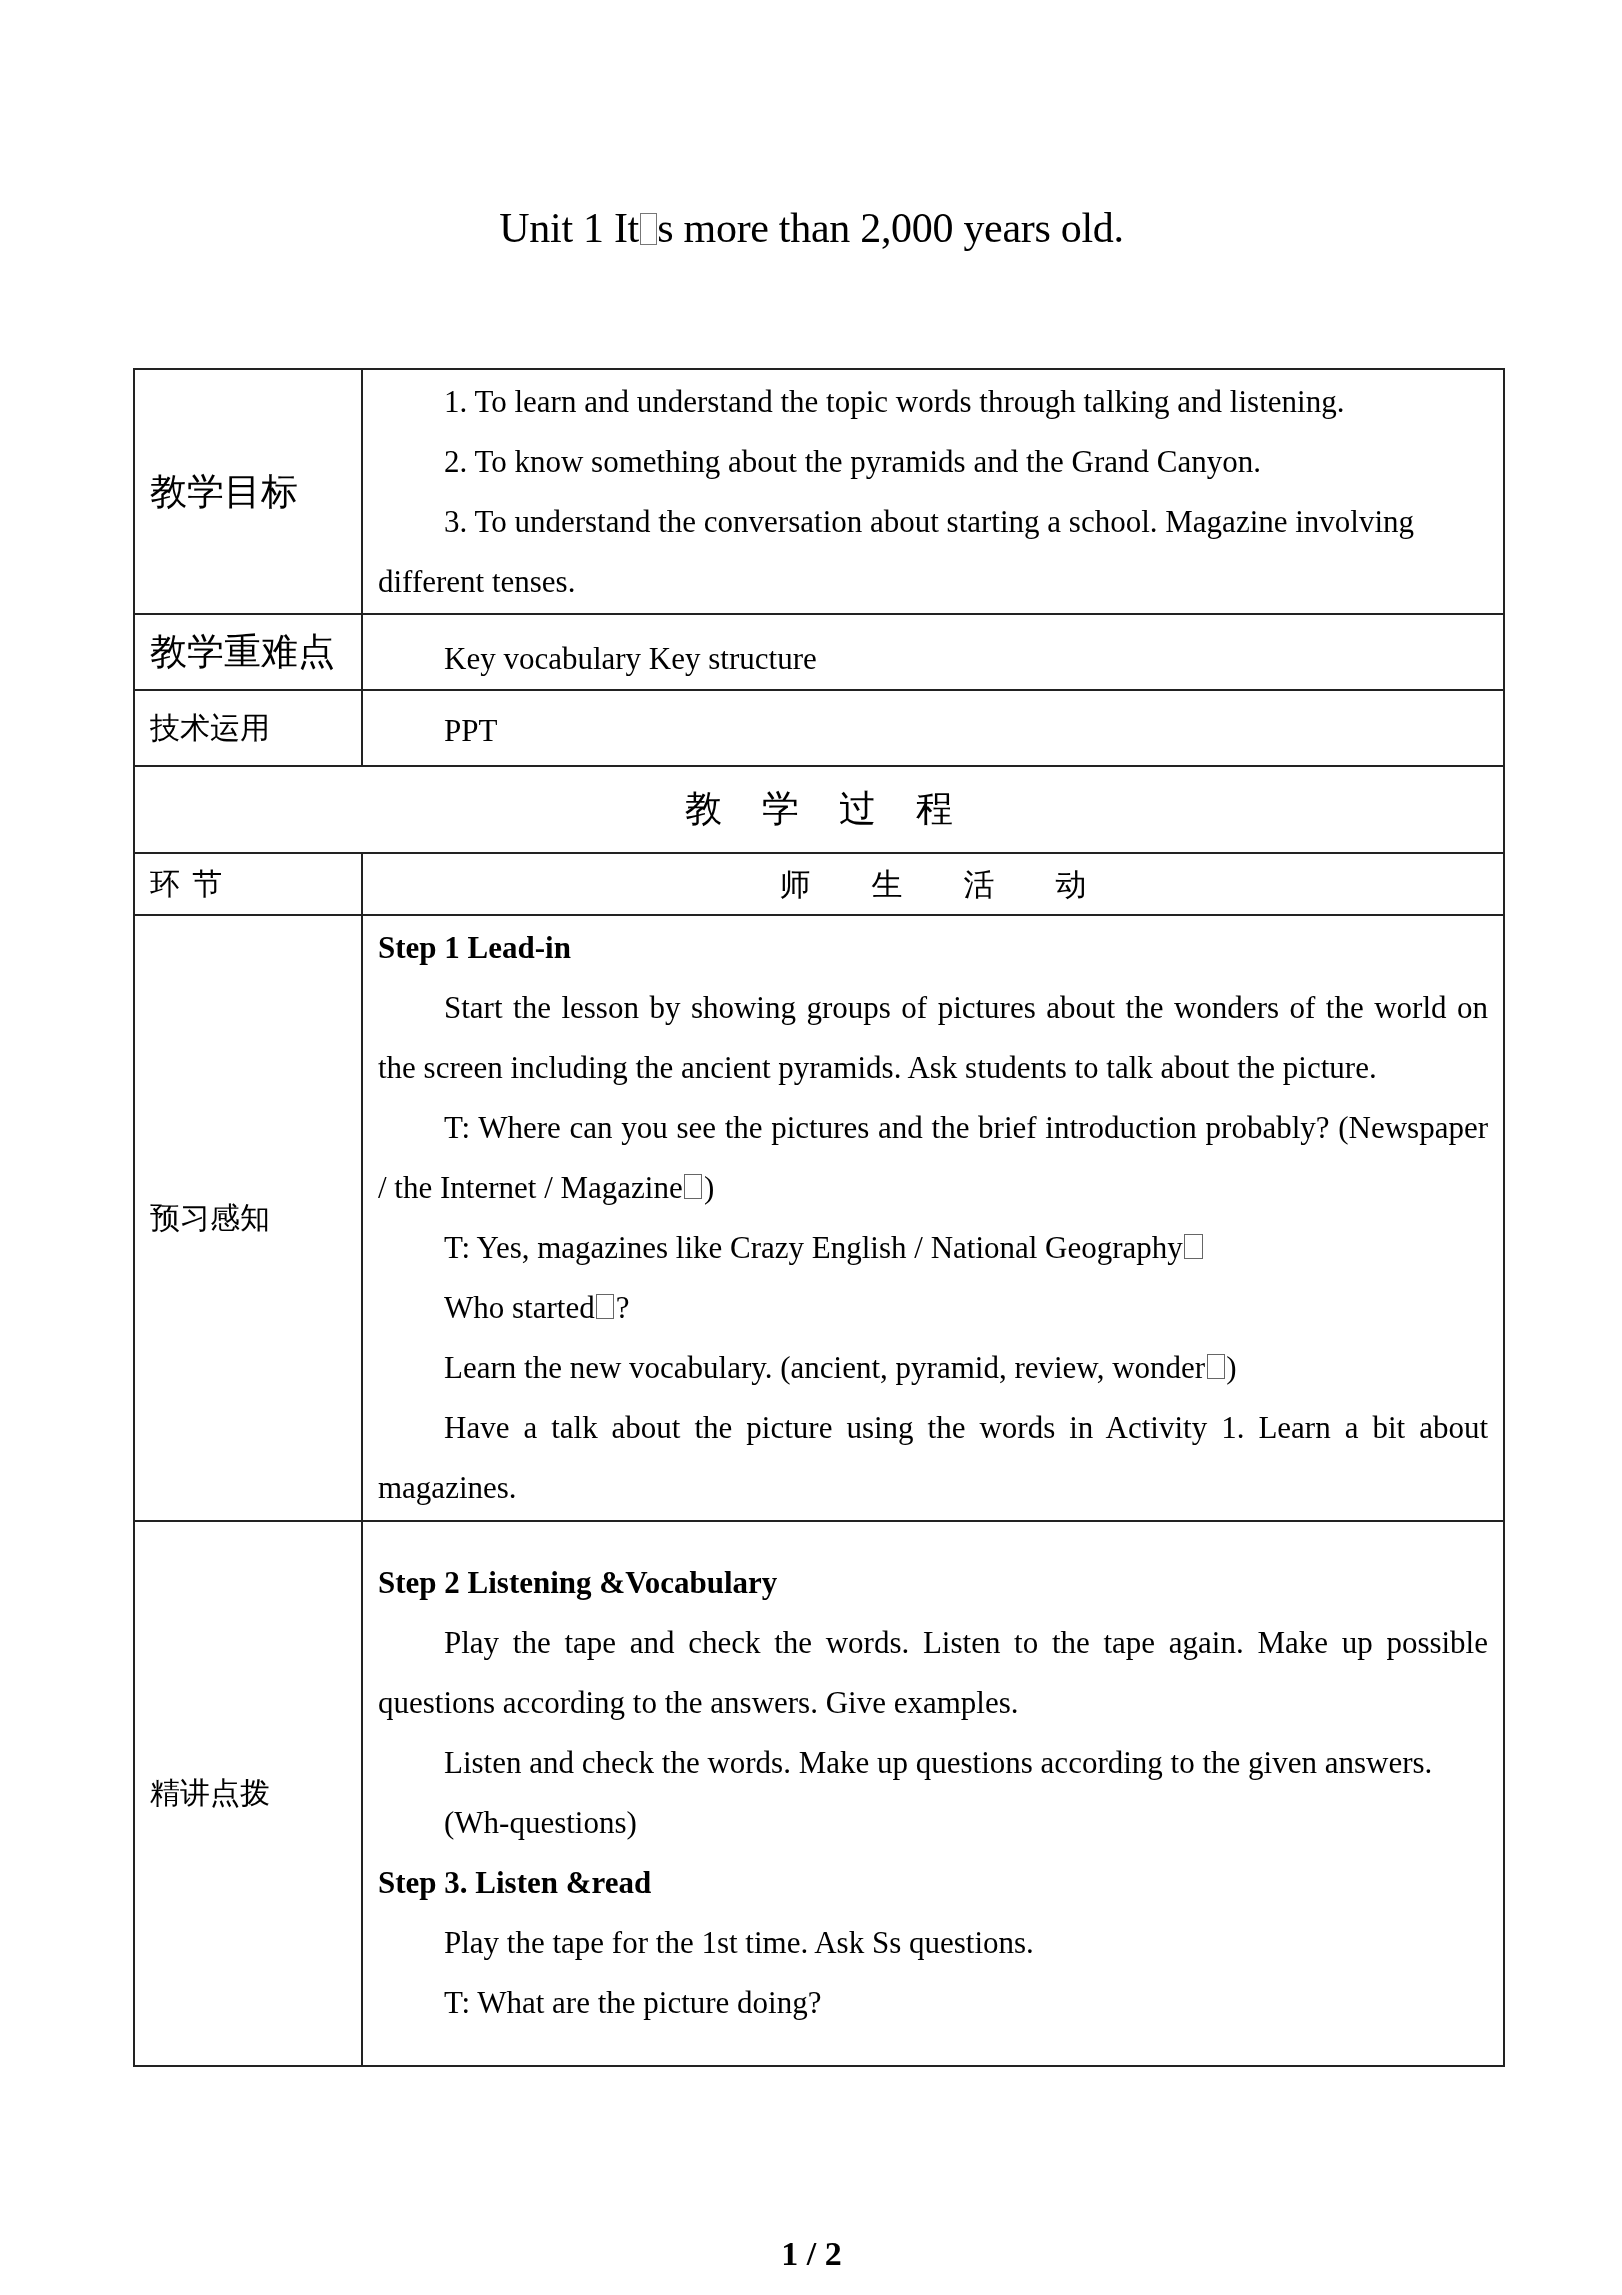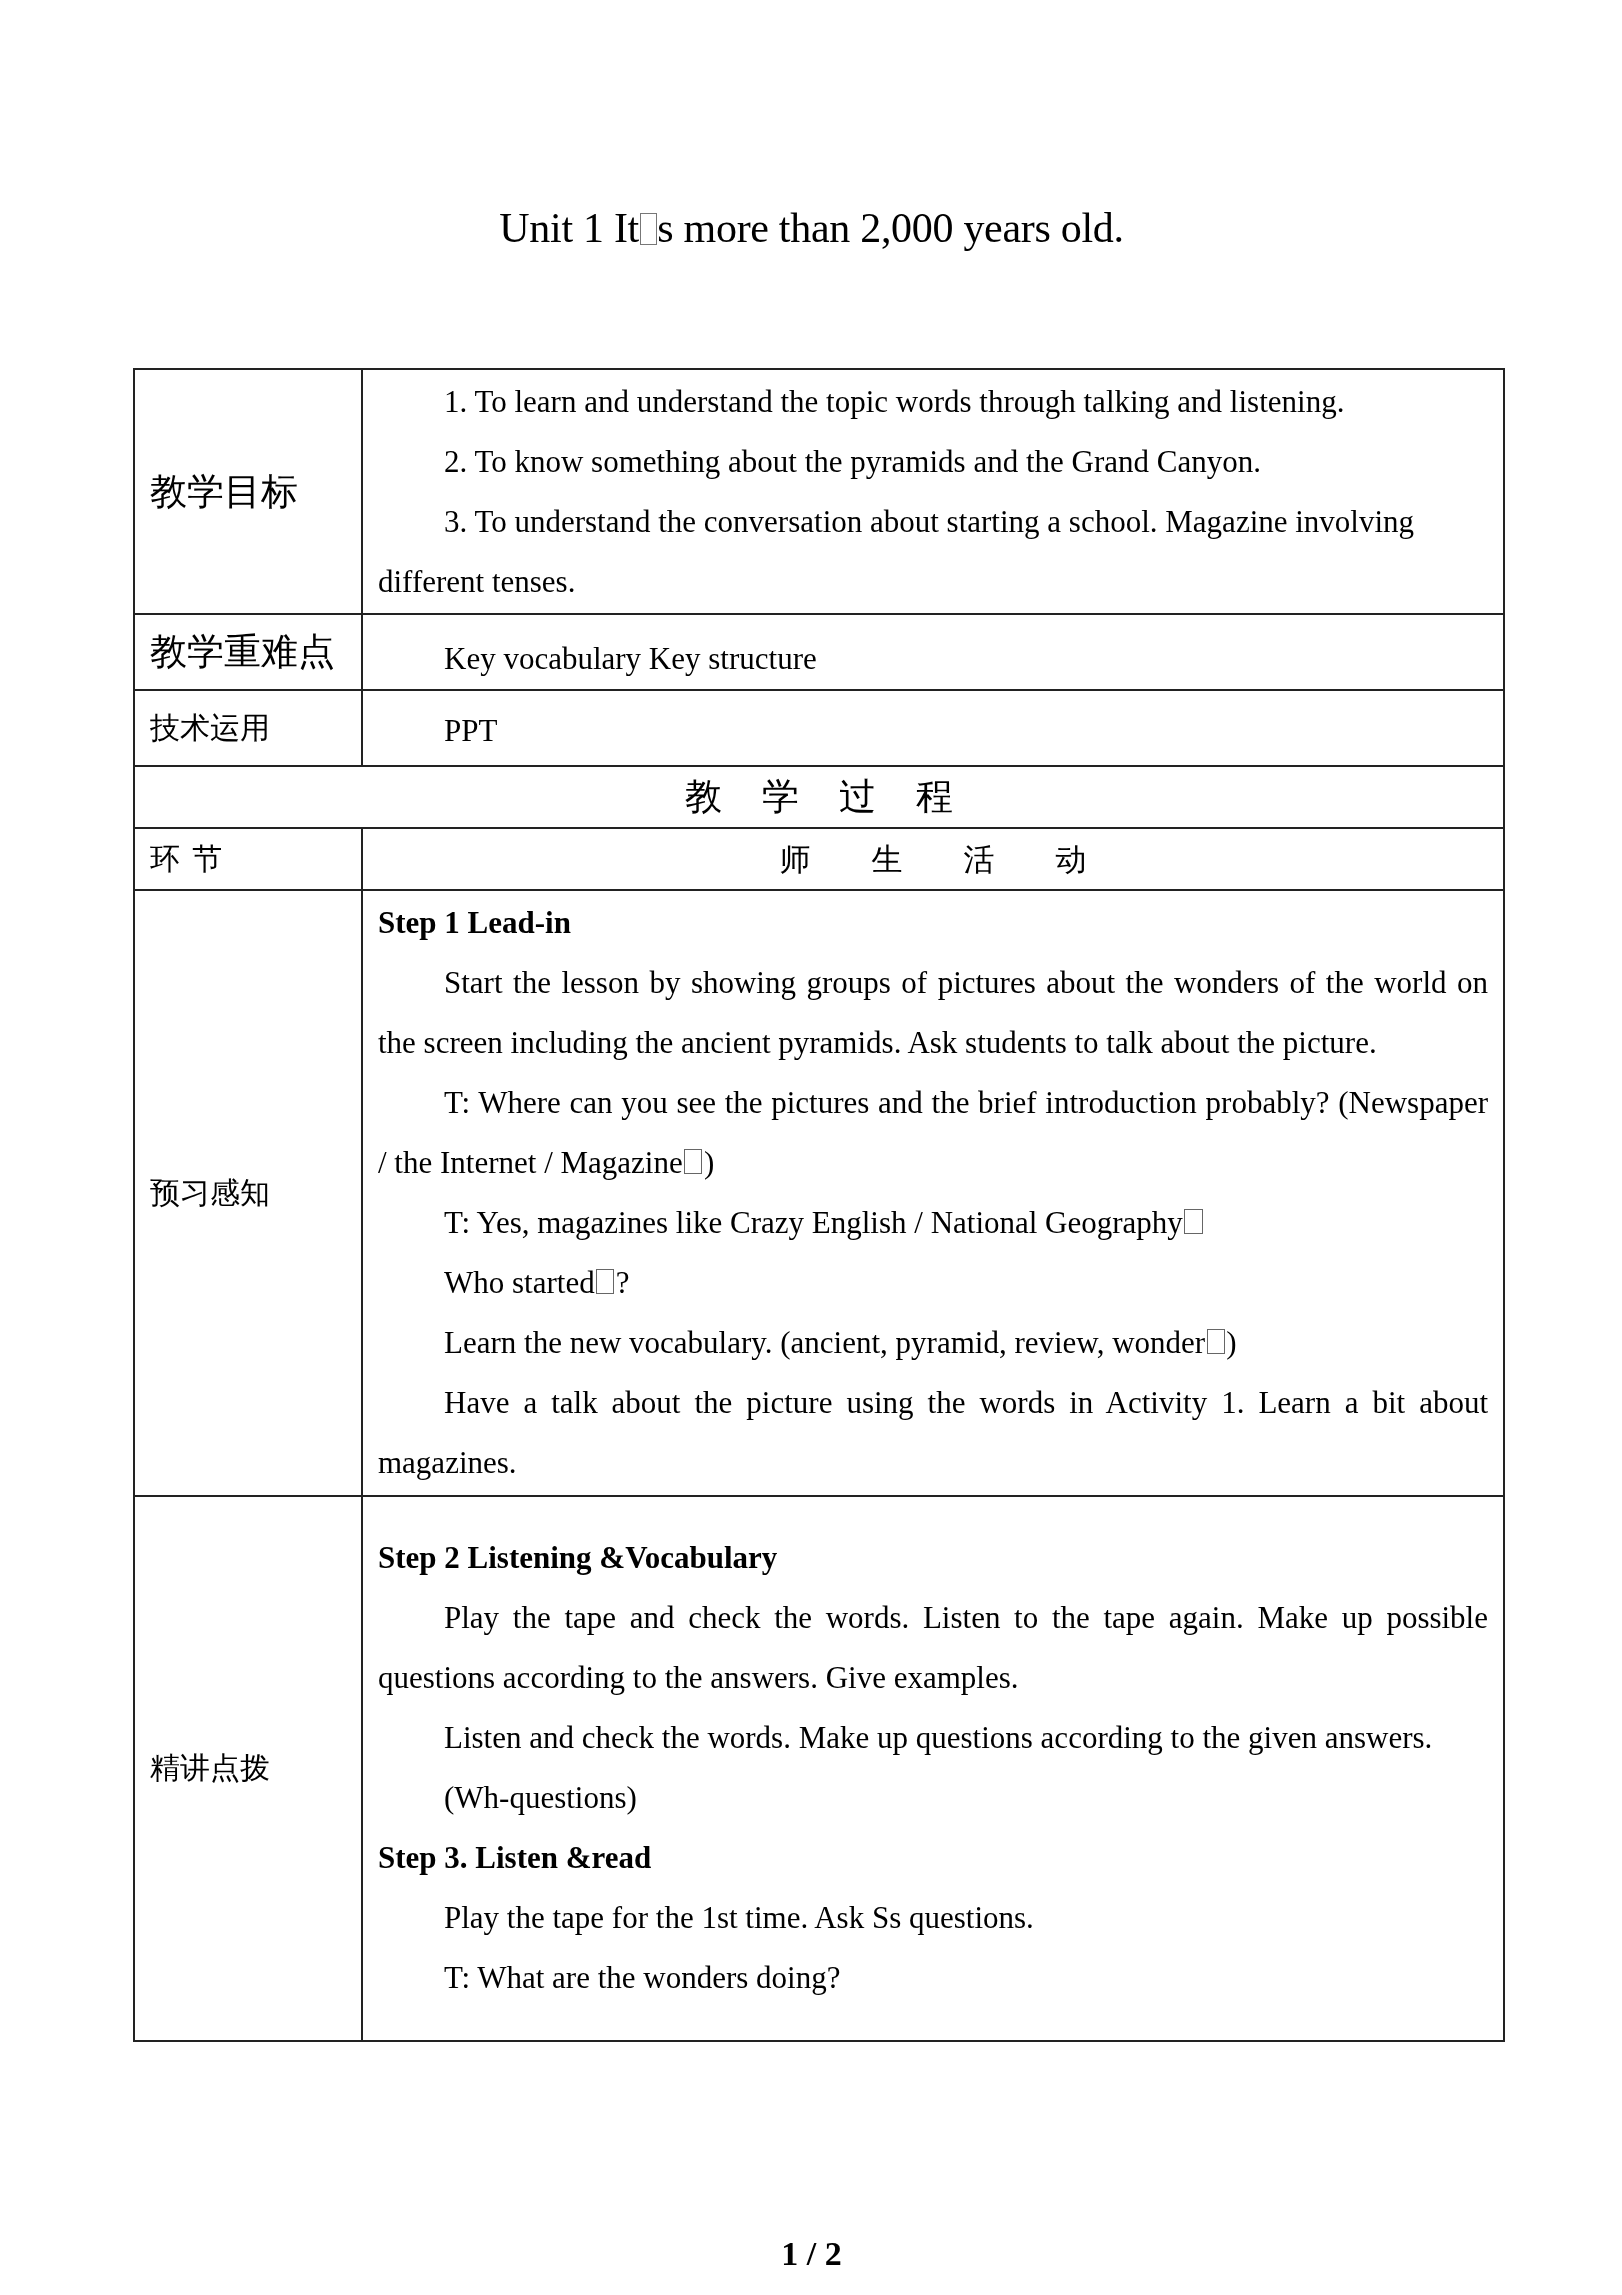--- a/index.html
+++ b/index.html
@@ -75,21 +75,21 @@
     <td class="content">
           <p class="p" style="padding-top:13.6px">Key vocabulary Key structure</p>
         </td>
   </tr>
   <tr style="height:76px">
     <td class="label label-mid">技术运用</td>
     <td class="content">
           <p class="p" style="padding-top:6.8px">PPT</p>
         </td>
   </tr>
-  <tr style="height:62px">
+  <tr style="height:87px">
     <td colspan="2" class="section-head">教学过程</td>
   </tr>
   <tr style="height:62px">
     <td class="label label-mid" style="letter-spacing:12.3px">环节</td>
     <td class="sub-head">师生活动</td>
   </tr>
   <tr style="height:606px">
     <td class="label label-mid">预习感知</td>
     <td class="content" id="stage0">
           <p class="step-head"><span>Step 1 Lead-in</span></p>
@@ -103,20 +103,20 @@
   </tr>
   <tr style="height:545px">
     <td class="label label-mid">精讲点拨</td>
     <td class="content" id="stage1">
           <p class="step-head"><span>Step 2 Listening &amp;Vocabulary</span></p>
           <p class="p"><span>Play the tape and check the words. Listen to the tape again. Make up possible questions according to the answers. Give examples.</span></p>
           <p class="p"><span>Listen and check the words. Make up questions according to the given answers.</span></p>
           <p class="p"><span>(Wh-questions)</span></p>
           <p class="step-head"><span>Step 3. Listen &amp;read</span></p>
           <p class="p"><span>Play the tape for the 1st time. Ask Ss questions.</span></p>
-          <p class="p"><span>T: What are the wonders doing?</span></p>
+          <p class="p"><span>T: What are the picture doing?</span></p>
         </td>
   </tr>
 </tbody>
   </table>
 
 <div class="footer">1 / 2</div>
 
 
 </body></html>

